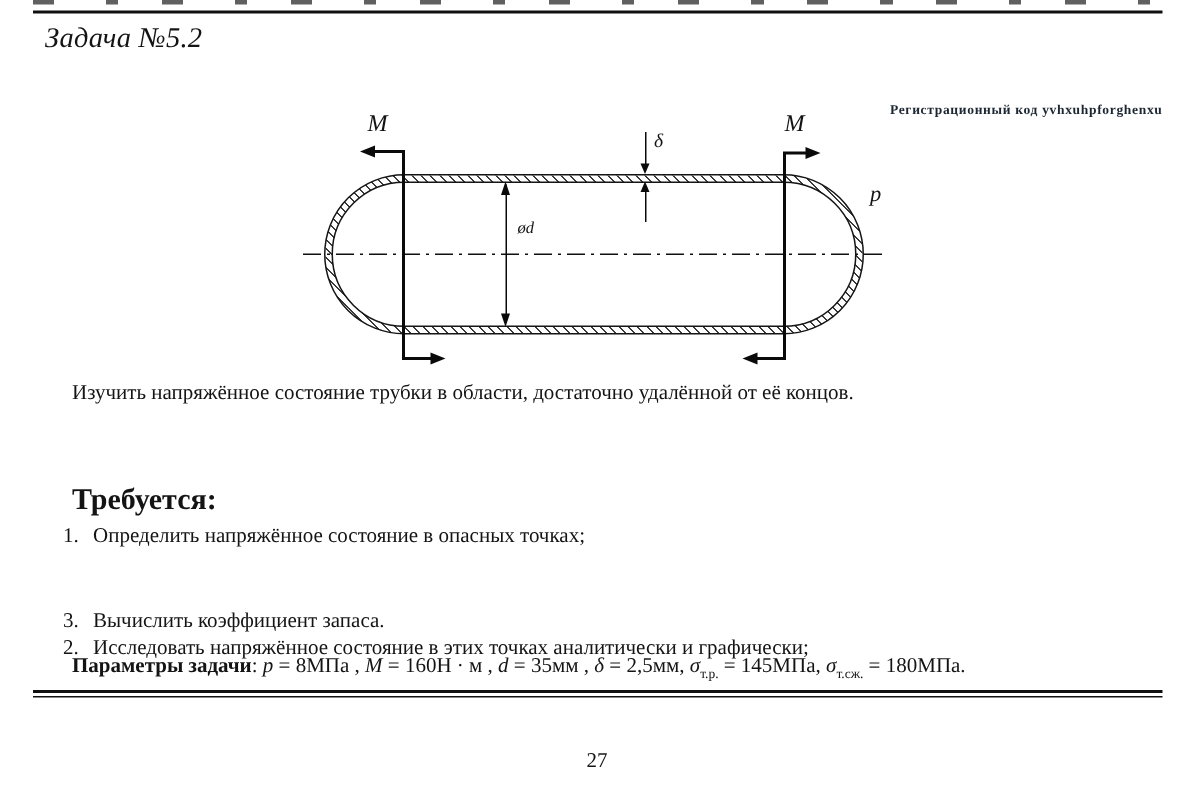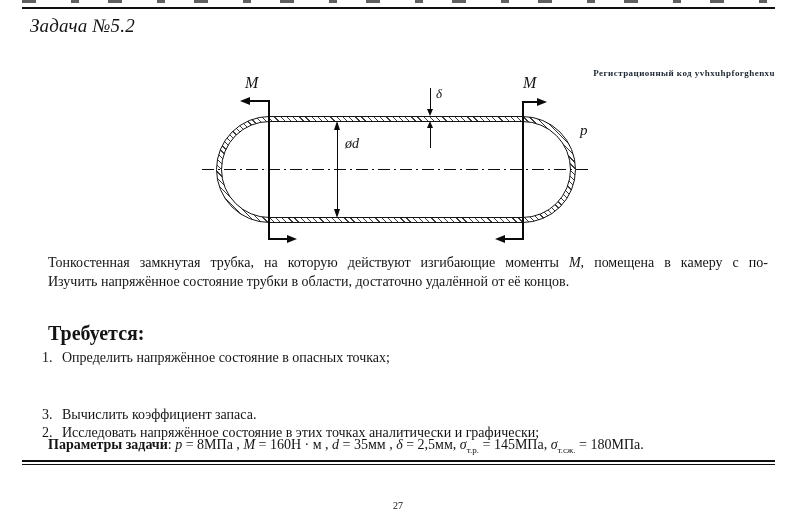--- a/index.html
+++ b/index.html
@@ -43,21 +43,21 @@
   .just{text-align:justify;text-align-last:justify;white-space:normal;text-indent:18px;}
   .ind{text-indent:18px;}
   .mv{font-style:italic;}
   .heading{left:48px;top:322px;font-size:20px;font-weight:700;}
   .taskrow{left:42px;font-size:14px;white-space:nowrap;}
   .tasknum{display:inline-block;width:20px;}
   .params{left:48px;top:437px;font-size:14px;white-space:nowrap;}
   .params sub{font-size:9px;}
   .rule-a{left:22px;top:460px;width:753px;height:2px;background:#101010;}
   .rule-b{left:22px;top:464px;width:753px;height:1px;background:#101010;}
-  .pagenum{left:0;top:500px;width:796px;text-align:center;font-size:10px;}
+  .pagenum{left:0;top:500px;width:796px;text-align:center;font-size:14px;}
 </style>
 </head>
 <body>
 
 <div class="page">
 
   <div class="abs remnant"></div>
   <div class="abs toprule"></div>
 
   <div class="abs title">Задача №5.2</div>
@@ -67,21 +67,21 @@
 
     <div class="abs capsule">
       <div class="capsule-inner"></div>
     </div>
 
     <div class="abs centerline"></div>
 
     <div class="abs thin-v" style="left:337px;top:123px;height:92px;"></div>
     <div class="abs tri tri-up" style="left:334px;top:121px;"></div>
     <div class="abs tri tri-down" style="left:334px;top:209px;"></div>
-    <div class="abs dlabel" style="left:345px;top:136px;font-size:14px;">ød</div>
+    <div class="abs dlabel" style="left:345px;top:146px;font-size:11px;">ød</div>
 
     <div class="abs thin-v" style="left:430px;top:88px;height:22px;"></div>
     <div class="abs tri tri-down-sm" style="left:427px;top:109px;"></div>
     <div class="abs thin-v" style="left:430px;top:128px;height:20px;"></div>
     <div class="abs tri tri-up-sm" style="left:427px;top:121px;"></div>
     <div class="abs dlabel-sm" style="left:436px;top:86px;">δ</div>
 
     <div class="abs vline" style="left:268px;top:100px;height:140px;"></div>
     <div class="abs hline" style="left:249px;top:100px;width:20px;"></div>
     <div class="abs tri tri-left" style="left:240px;top:96.5px;"></div>
@@ -93,21 +93,20 @@
     <div class="abs hline" style="left:524px;top:101px;width:14px;"></div>
     <div class="abs tri tri-right" style="left:537px;top:97.5px;"></div>
     <div class="abs hline" style="left:504px;top:238px;width:18px;"></div>
     <div class="abs tri tri-left" style="left:495px;top:234.5px;"></div>
     <div class="abs dlabel" style="left:523px;top:74px;">M</div>
 
     <div class="abs dlabel" style="left:580px;top:122px;font-size:15px;">p</div>
   </div>
 
   <div class="abs bodytext">
-    <div class="tline just"><span>Тонкостенная замкнутая трубка, на которую действуют изгибающие моменты </span><span class="mv">M</span><span>, помещена в камеру с по-</span></div>
     <div class="tline ind">Изучить напряжённое состояние трубки в области, достаточно удалённой от её концов.</div>
   </div>
 
   <div class="abs heading">Требуется:</div>
 
   <div class="abs taskrow" style="top:350px;"><span class="tasknum">1.</span><span>Определить напряжённое состояние в опасных точках;</span></div>
   <div class="abs taskrow" style="top:378px;margin-top:47px;"><span class="tasknum">2.</span><span>Исследовать напряжённое состояние в этих точках аналитически и графически;</span></div>
   <div class="abs taskrow" style="top:407px;"><span class="tasknum">3.</span><span>Вычислить коэффициент запаса.</span></div>
 
   <div class="abs params"><b>Параметры задачи</b><span>: </span><span class="mv">p</span><span> = 8МПа , </span><span class="mv">M</span><span> = 160Н · м , </span><span class="mv">d</span><span> = 35мм , </span><span class="mv">δ</span><span> = 2,5мм, </span><span class="mv">σ</span><sub>т.р.</sub><span> = 145МПа, </span><span class="mv">σ</span><sub>т.сж.</sub><span> = 180МПа.</span></div>

